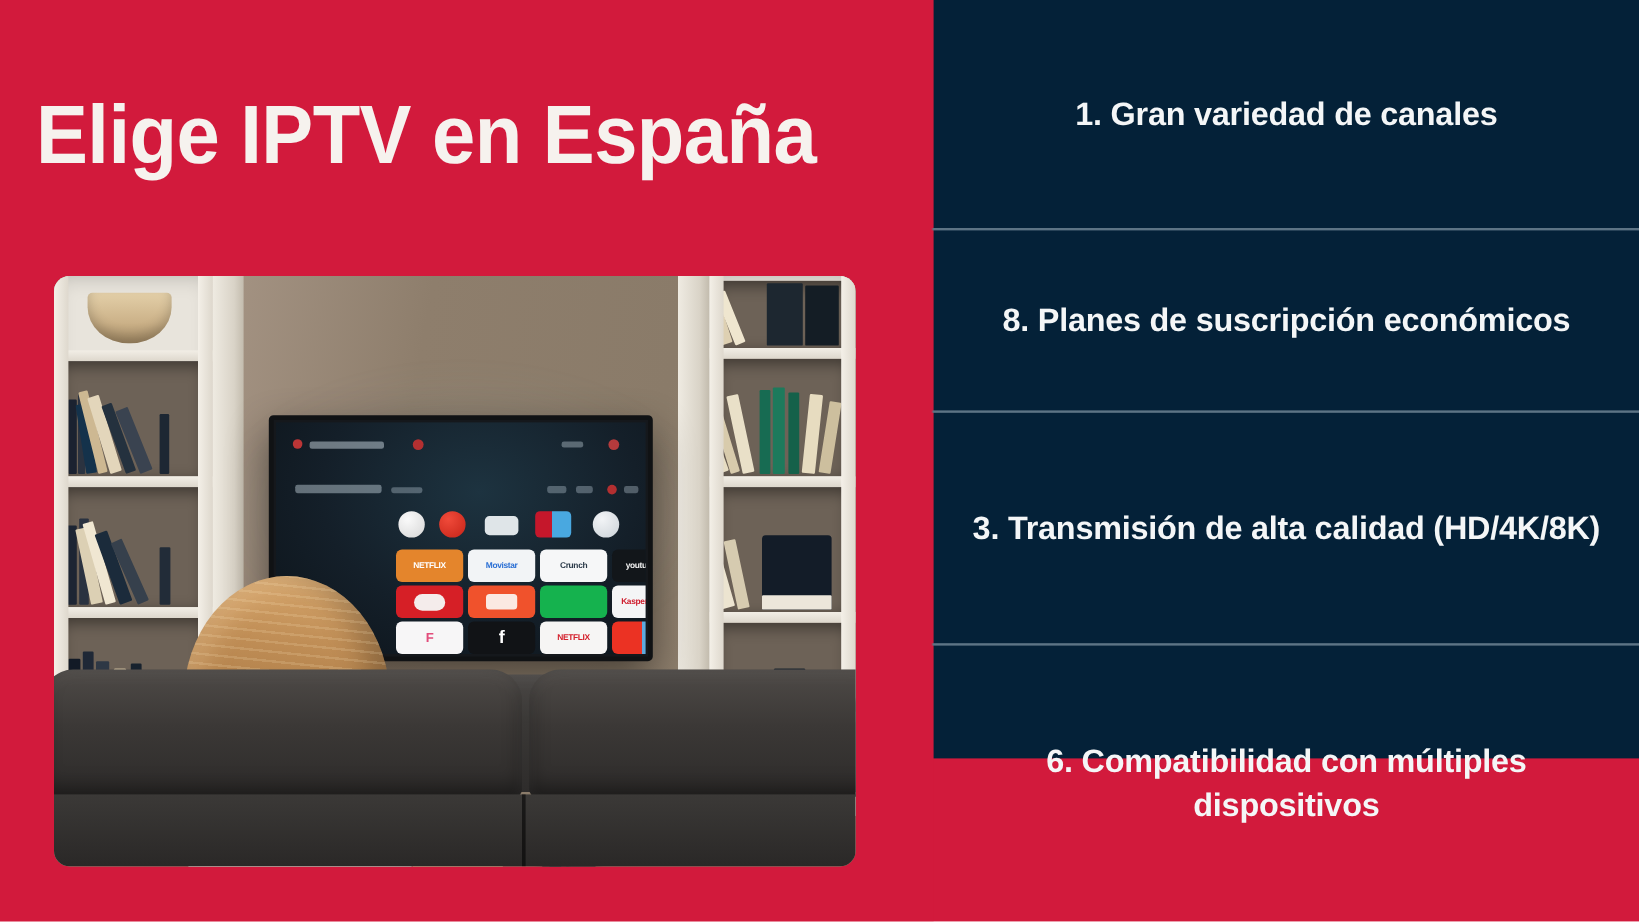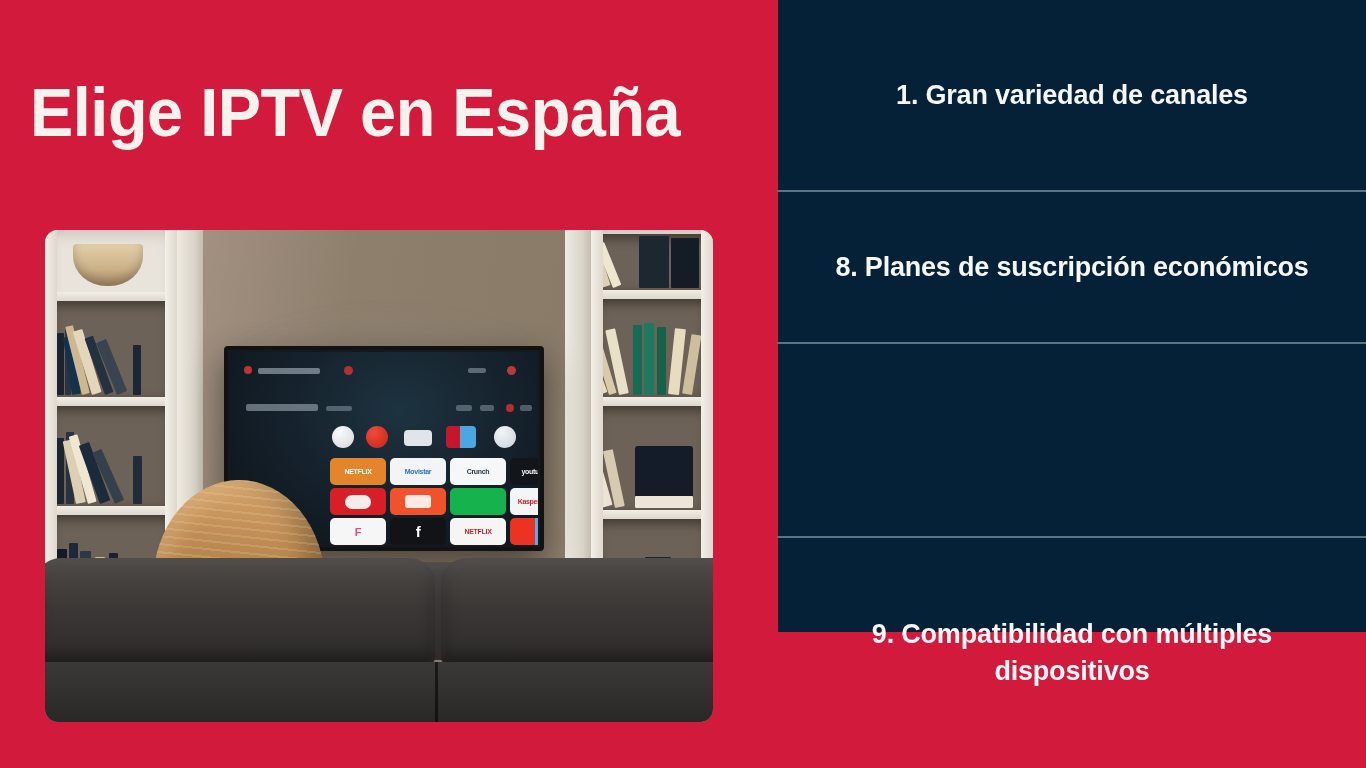--- a/index.html
+++ b/index.html
@@ -497,21 +497,22 @@
     <div class="feature-list">
 
       <div class="feature-item fi-1">1. Gran variedad de canales</div>
 
       <div class="feature-divider fd-1"></div>
 
       <div class="feature-item fi-2">8. Planes de suscripción económicos</div>
 
       <div class="feature-divider fd-2"></div>
 
+      <div class="feature-item fi-3">3. Transmisión de alta calidad (HD/4K/8K)</div>
 
       <div class="feature-divider fd-3"></div>
 
-      <div class="feature-item fi-4">9. Compatibilidad con múltiples dispositivos</div>
+      <div class="feature-item fi-4">6. Compatibilidad con múltiples dispositivos</div>
 
     </div>
   </div>
 
 </div>
 
 </body></html>

